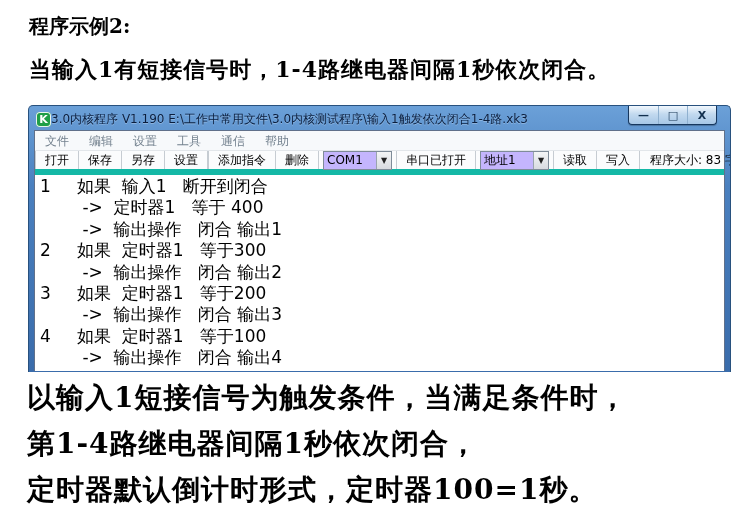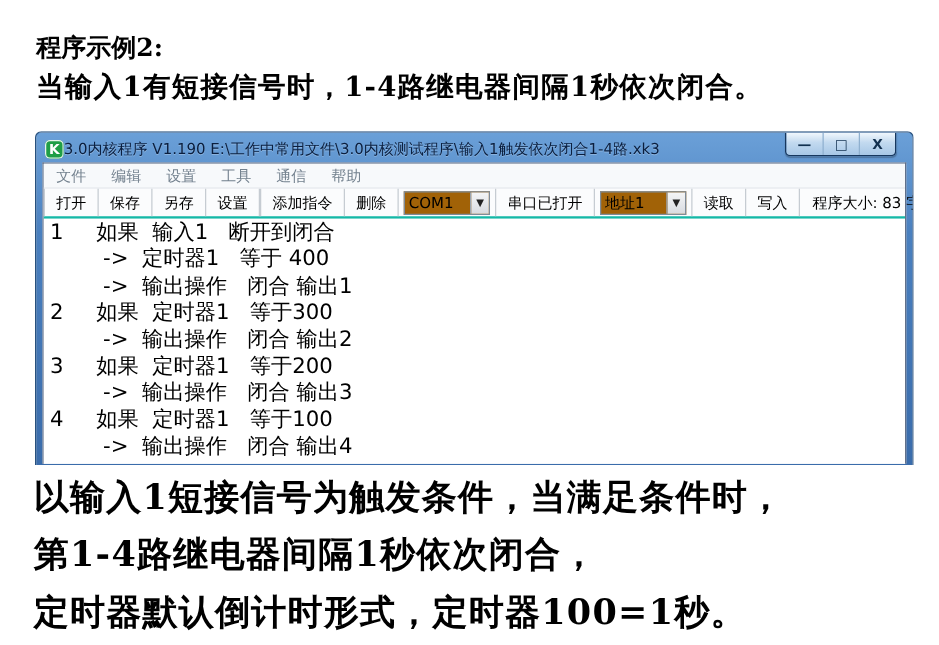--- a/index.html
+++ b/index.html
@@ -2,21 +2,21 @@
 <html><head>
 <meta charset="utf-8">
 <style>
   * { margin:0; padding:0; box-sizing:border-box; }
   html,body { width:751px; height:516px; background:#ffffff; overflow:hidden;
               font-family:"DejaVu Sans", sans-serif; }
 
   
   .doc-text { position:absolute; left:29px; color:#000;
               font-family:"DejaVu Serif", serif; font-weight:600; }
-  #doc-heading { top:25px;  font-size:20px; }
+  #doc-heading { top:13px;  font-size:20px; }
   #doc-intro   { top:55px;  font-size:22px; letter-spacing:1px; }
   .footer-line { position:absolute; left:27px; color:#000; font-size:28px;
                  font-family:"DejaVu Serif", serif; font-weight:600; letter-spacing:1px; }
   #footer-0 { top:379px; }
   #footer-1 { top:425px; }
   #footer-2 { top:471px; }
 
   
   .window { position:absolute; left:28px; top:105px; width:703px; height:267px;
             background:linear-gradient(#6ba0d8 0%, #4a80bf 30%, #3a6cab 100%);
@@ -43,29 +43,29 @@
 
   .client { background:#ffffff; border:1px solid #5f7habit; border:1px solid #60708a;
             border-bottom:none; height:241px; display:flex; flex-direction:column; }
 
   
   .menubar { height:20px; background:#f7f9fb; border-bottom:1px solid #e2e6ea;
              display:flex; align-items:center; font-size:12px; color:#74828f; }
   .menu-item { padding:0 10px; line-height:20px; }
 
   
-  .toolbar { height:24px; background:#fbfcfd; border-bottom:2px solid #14b8a6;
+  .toolbar { height:24px; background:#fbfcfd; border-bottom:6px solid #14b8a6;
              display:flex; align-items:center; font-size:12px; color:#000;
              white-space:nowrap; }
   .tb-btn { height:100%; display:flex; align-items:center; padding:0 9px;
             border-right:1px solid #c6ccd2; }
   .tb-btn:first-child { border-left:1px solid #c6ccd2; }
   .tb-gap { width:12px; height:100%; border-right:1px solid #c6ccd2; }
   .combo { display:flex; align-items:center; height:19px; border:1px solid #7f8c99;
-           background:#a16207; margin:0 4px; }
+           background:#c4b5fd; margin:0 4px; }
   .combo .combo-value { width:52px; padding-left:3px; font-size:12px; }
   .combo .combo-arrow { width:15px; height:100%; background:linear-gradient(#f4f5f6,#d8dbe0);
                         border-left:1px solid #9aa4ae; font-size:8px; color:#222;
                         display:flex; align-items:center; justify-content:center; }
   .tb-size-label { margin-left:10px; font-size:12px; color:#000; }
 
   
   .program { flex:1; background:#fff; overflow:hidden; padding:1px 0 0 5px;
              font-size:17px; font-weight:400; color:#000; line-height:21.4px; }
   .prow { white-space:pre; }

